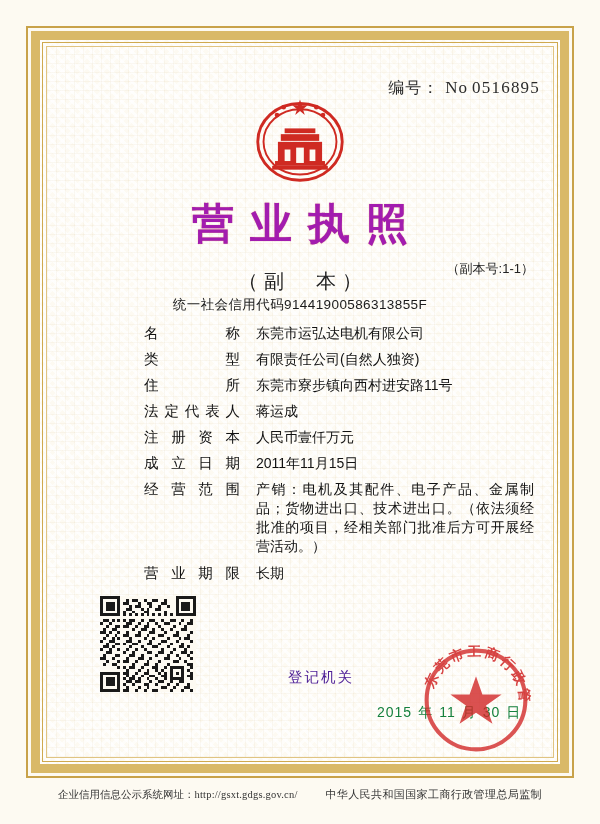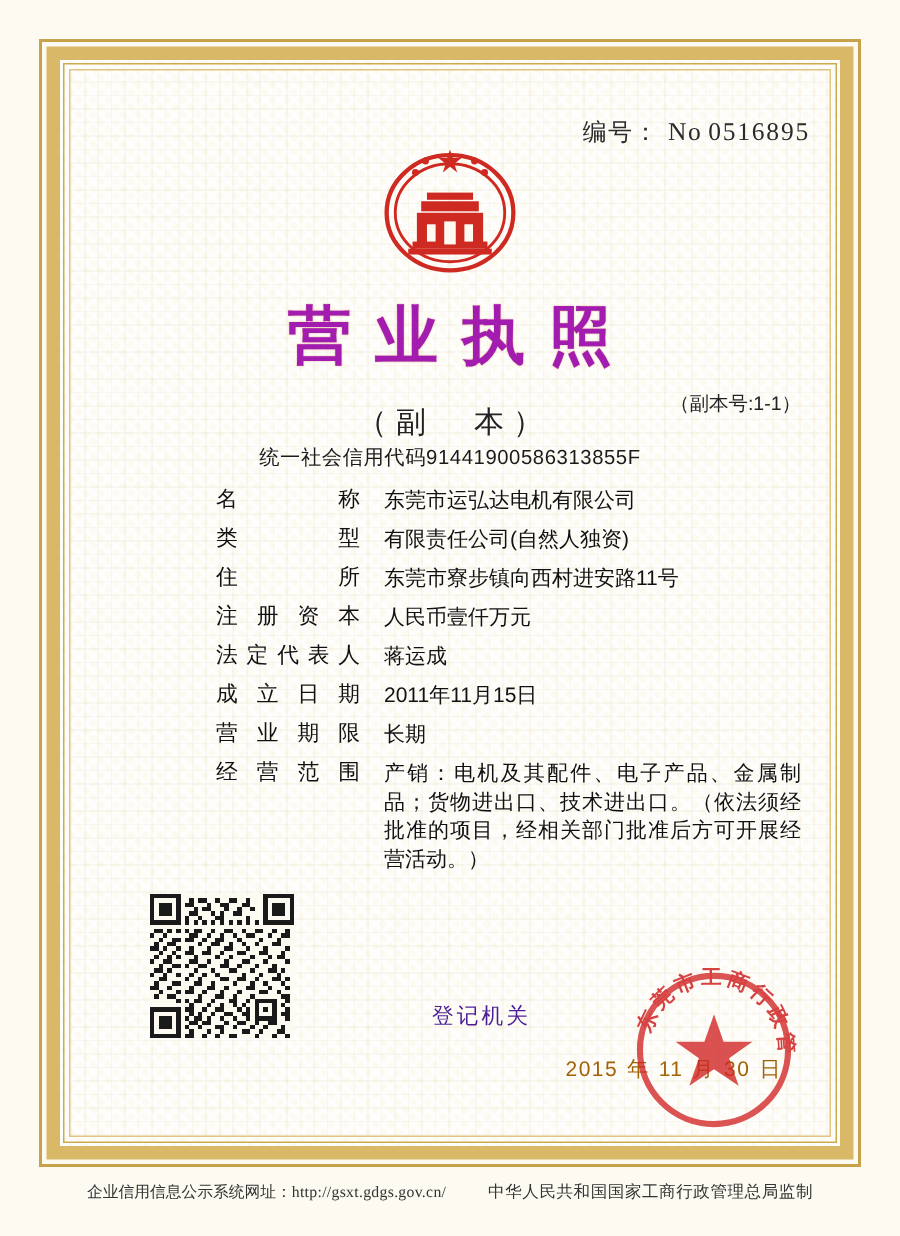--- a/index.html
+++ b/index.html
@@ -201,21 +201,21 @@
     top: 612px;
     font-size: 14.5px;
     letter-spacing: 2px;
     color: #4c1d95;
   }
   .reg-date {
     position: absolute;
     left: 318px;
     top: 648px;
     font-size: 14px;
-    color: #a16207;
+    color: #15803d;
     letter-spacing: 1px;
   }
   .reg-date span { margin: 0 3px; }
 
   
   .seal {
     position: absolute;
     left: 356px;
     top: 580px;
     width: 128px;
@@ -297,38 +297,38 @@
       </div>
       <div class="field-row">
         <div class="field-label">类型</div>
         <div class="field-value">有限责任公司(自然人独资)</div>
       </div>
       <div class="field-row">
         <div class="field-label">住所</div>
         <div class="field-value">东莞市寮步镇向西村进安路11号</div>
       </div>
       <div class="field-row">
+        <div class="field-label">法定代表人</div>
+        <div class="field-value">蒋运成</div>
+      </div>
+      <div class="field-row">
         <div class="field-label">注册资本</div>
         <div class="field-value">人民币壹仟万元</div>
       </div>
       <div class="field-row">
-        <div class="field-label">法定代表人</div>
-        <div class="field-value">蒋运成</div>
-      </div>
-      <div class="field-row">
         <div class="field-label">成立日期</div>
         <div class="field-value">2011年11月15日</div>
       </div>
       <div class="field-row">
+        <div class="field-label">经营范围</div>
+        <div class="field-value multi">产销：电机及其配件、电子产品、金属制品；货物进出口、技术进出口。（依法须经批准的项目，经相关部门批准后方可开展经营活动。）</div>
+      </div>
+      <div class="field-row">
         <div class="field-label">营业期限</div>
         <div class="field-value">长期</div>
-      </div>
-      <div class="field-row">
-        <div class="field-label">经营范围</div>
-        <div class="field-value multi">产销：电机及其配件、电子产品、金属制品；货物进出口、技术进出口。（依法须经批准的项目，经相关部门批准后方可开展经营活动。）</div>
       </div>
     </div>
 
     <div class="qr">
       <svg viewBox="0 0 33 33" width="96" height="96" shape-rendering="crispEdges" aria-hidden="true">
         <rect width="33" height="33" fill="#fdfaf2"></rect>
         <g fill="#1a1a1a">
 
           <rect x="0" y="0" width="7" height="1"></rect>
             <rect x="0" y="6" width="7" height="1"></rect>

